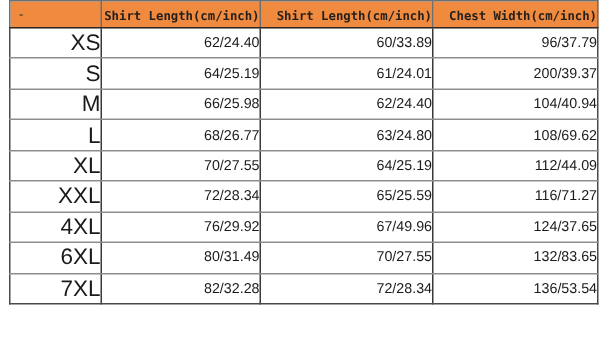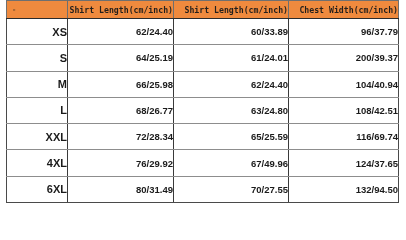--- a/index.html
+++ b/index.html
@@ -51,29 +51,29 @@
     border-color: #6f6f6f;
     border-bottom: 1px solid #2b2b2b;
   }
   table.size-chart thead th.blank-head {
     font-size: 7px;
     color: #6b4a2c;
     text-align: left;
     padding-left: 5px;
   }
   table.size-chart tbody th.size-cell {
-    font-size: 11px;
-    font-weight: bold;
+    font-size: 15px;
+    font-weight: normal;
     color: #1b1b1b;
     background: #ffffff;
     border-right: 1px solid #3a3a3a;
   }
   table.size-chart tbody td {
     font-size: 9.5px;
-    font-weight: bold;
+    font-weight: normal;
     color: #1b1b1b;
     background: #ffffff;
   }
   table.size-chart tbody tr td.col-shirt {
     border-right: 1px solid #3a3a3a;
   }
   table.size-chart tbody tr td.col-sleeve {
     border-right: 1px solid #3a3a3a;
   }
   table.size-chart tbody tr:last-child th,
@@ -122,35 +122,47 @@
       <tr>
         <th class="size-cell">M</th>
         <td class="col-shirt">66/25.98</td>
         <td class="col-sleeve">62/24.40</td>
         <td class="col-chest">104/40.94</td>
       </tr>
       <tr>
         <th class="size-cell">L</th>
         <td class="col-shirt">68/26.77</td>
         <td class="col-sleeve">63/24.80</td>
-        <td class="col-chest">108/42.51</td>
+        <td class="col-chest">108/69.62</td>
+      </tr>
+      <tr>
+        <th class="size-cell">XL</th>
+        <td class="col-shirt">70/27.55</td>
+        <td class="col-sleeve">64/25.19</td>
+        <td class="col-chest">112/44.09</td>
       </tr>
       <tr>
         <th class="size-cell">XXL</th>
         <td class="col-shirt">72/28.34</td>
         <td class="col-sleeve">65/25.59</td>
-        <td class="col-chest">116/69.74</td>
+        <td class="col-chest">116/71.27</td>
       </tr>
       <tr>
         <th class="size-cell">4XL</th>
         <td class="col-shirt">76/29.92</td>
         <td class="col-sleeve">67/49.96</td>
         <td class="col-chest">124/37.65</td>
       </tr>
       <tr>
         <th class="size-cell">6XL</th>
         <td class="col-shirt">80/31.49</td>
         <td class="col-sleeve">70/27.55</td>
-        <td class="col-chest">132/94.50</td>
+        <td class="col-chest">132/83.65</td>
+      </tr>
+      <tr>
+        <th class="size-cell">7XL</th>
+        <td class="col-shirt">82/32.28</td>
+        <td class="col-sleeve">72/28.34</td>
+        <td class="col-chest">136/53.54</td>
       </tr>
     </tbody>
   </table>
 </div>
 
 </body></html>

